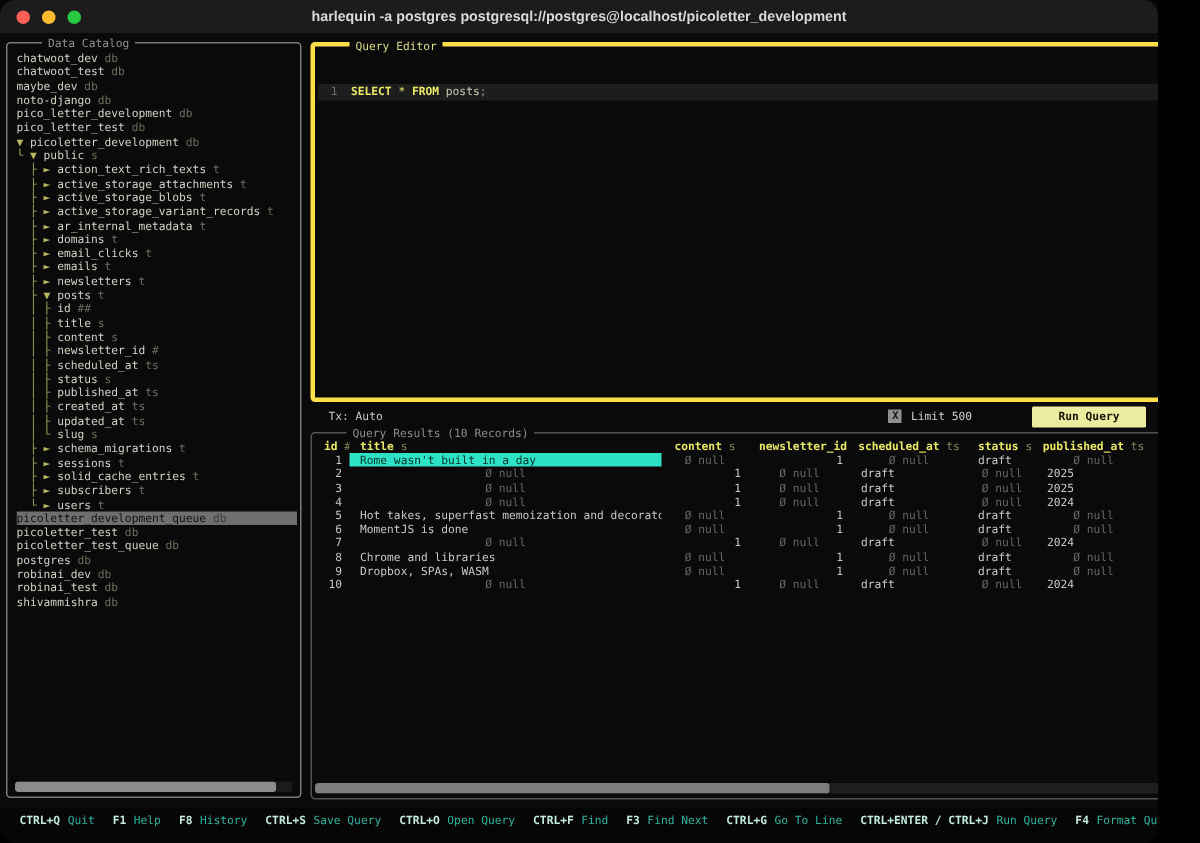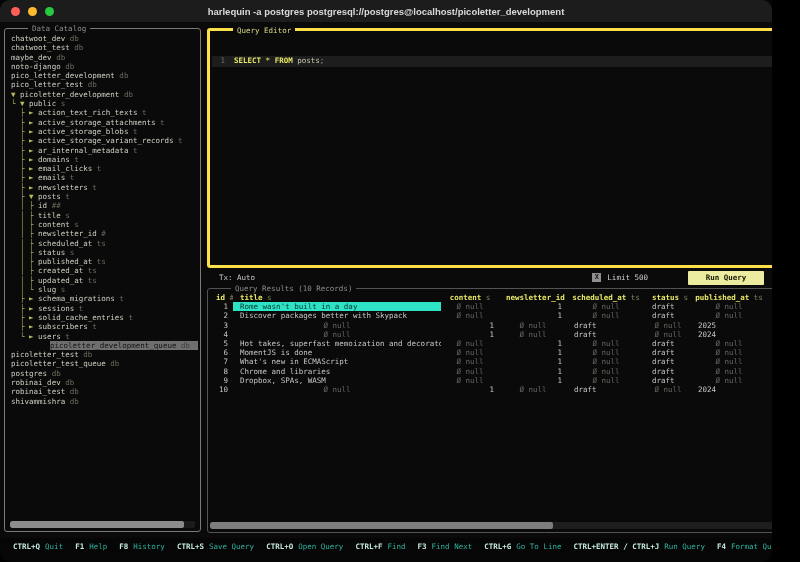--- a/index.html
+++ b/index.html
@@ -26,21 +26,21 @@
   .t-yellow { color: #d9d985; }
 
   
   .sidebar { left: 4px; top: 6px; width: 197px; height: 504px; border: 1px solid #7b7b7b; }
   .tree { position: absolute; top: 5px; left: 6px; right: 2px; bottom: 13px; overflow: hidden; font-size: 7.5px; line-height: 9.3px; white-space: pre; }
   .trow { height: 9.3px; }
   .tpre { color: #a9a95c; }
   .tarrow { color: #b9b95f; }
   .tname { color: #cfcfc3; }
   .ttype { color: #6c6c5e; }
-  .trow.sel { background: #6f6f6f; margin-left: 39px; }
+  .trow.sel { background: #6f6f6f; }
   .trow.sel .tname { color: #121212; }
   .trow.sel .ttype { color: #3c3c3c; }
 
   .hscroll { position: absolute; left: 5px; right: 5px; bottom: 3px; height: 7px; background: #1b1b1b; border-radius: 2px; overflow: hidden; }
   .hscroll .thumb { height: 100%; background: #8c8c8c; border-radius: 2px; }
   .sidebar .thumb { width: 94%; }
 
   
   .editor { left: 207px; top: 6px; width: 588px; height: 240px; border: 3px solid #fde047; }
   .code-area { position: absolute; top: 4px; left: 2px; right: 2px; bottom: 2px; font-size: 7.5px; line-height: 10.5px; white-space: pre; }
@@ -141,21 +141,20 @@
             <div class="cell a-left selcell">Rome wasn't built in a day</div>
             <div class="cell a-center null">Ø null</div>
             <div class="cell a-right">1</div>
             <div class="cell a-center null">Ø null</div>
             <div class="cell a-left">draft</div>
             <div class="cell a-center null">Ø null</div>
             <div class="cell a-left">2025</div>
           </div>
           <div class="grow">
             <div class="cell a-right">2</div>
-            <div class="cell a-left">Discover packages better with Skypack</div>
             <div class="cell a-center null">Ø null</div>
             <div class="cell a-right">1</div>
             <div class="cell a-center null">Ø null</div>
             <div class="cell a-left">draft</div>
             <div class="cell a-center null">Ø null</div>
             <div class="cell a-left">2025</div>
           </div>
           <div class="grow">
             <div class="cell a-right">3</div>
             <div class="cell a-center null">Ø null</div>
@@ -189,21 +188,20 @@
             <div class="cell a-left">MomentJS is done</div>
             <div class="cell a-center null">Ø null</div>
             <div class="cell a-right">1</div>
             <div class="cell a-center null">Ø null</div>
             <div class="cell a-left">draft</div>
             <div class="cell a-center null">Ø null</div>
             <div class="cell a-left">2024</div>
           </div>
           <div class="grow">
             <div class="cell a-right">7</div>
-            <div class="cell a-left">What's new in ECMAScript</div>
             <div class="cell a-center null">Ø null</div>
             <div class="cell a-right">1</div>
             <div class="cell a-center null">Ø null</div>
             <div class="cell a-left">draft</div>
             <div class="cell a-center null">Ø null</div>
             <div class="cell a-left">2024</div>
           </div>
           <div class="grow">
             <div class="cell a-right">8</div>
             <div class="cell a-left">Chrome and libraries</div>

